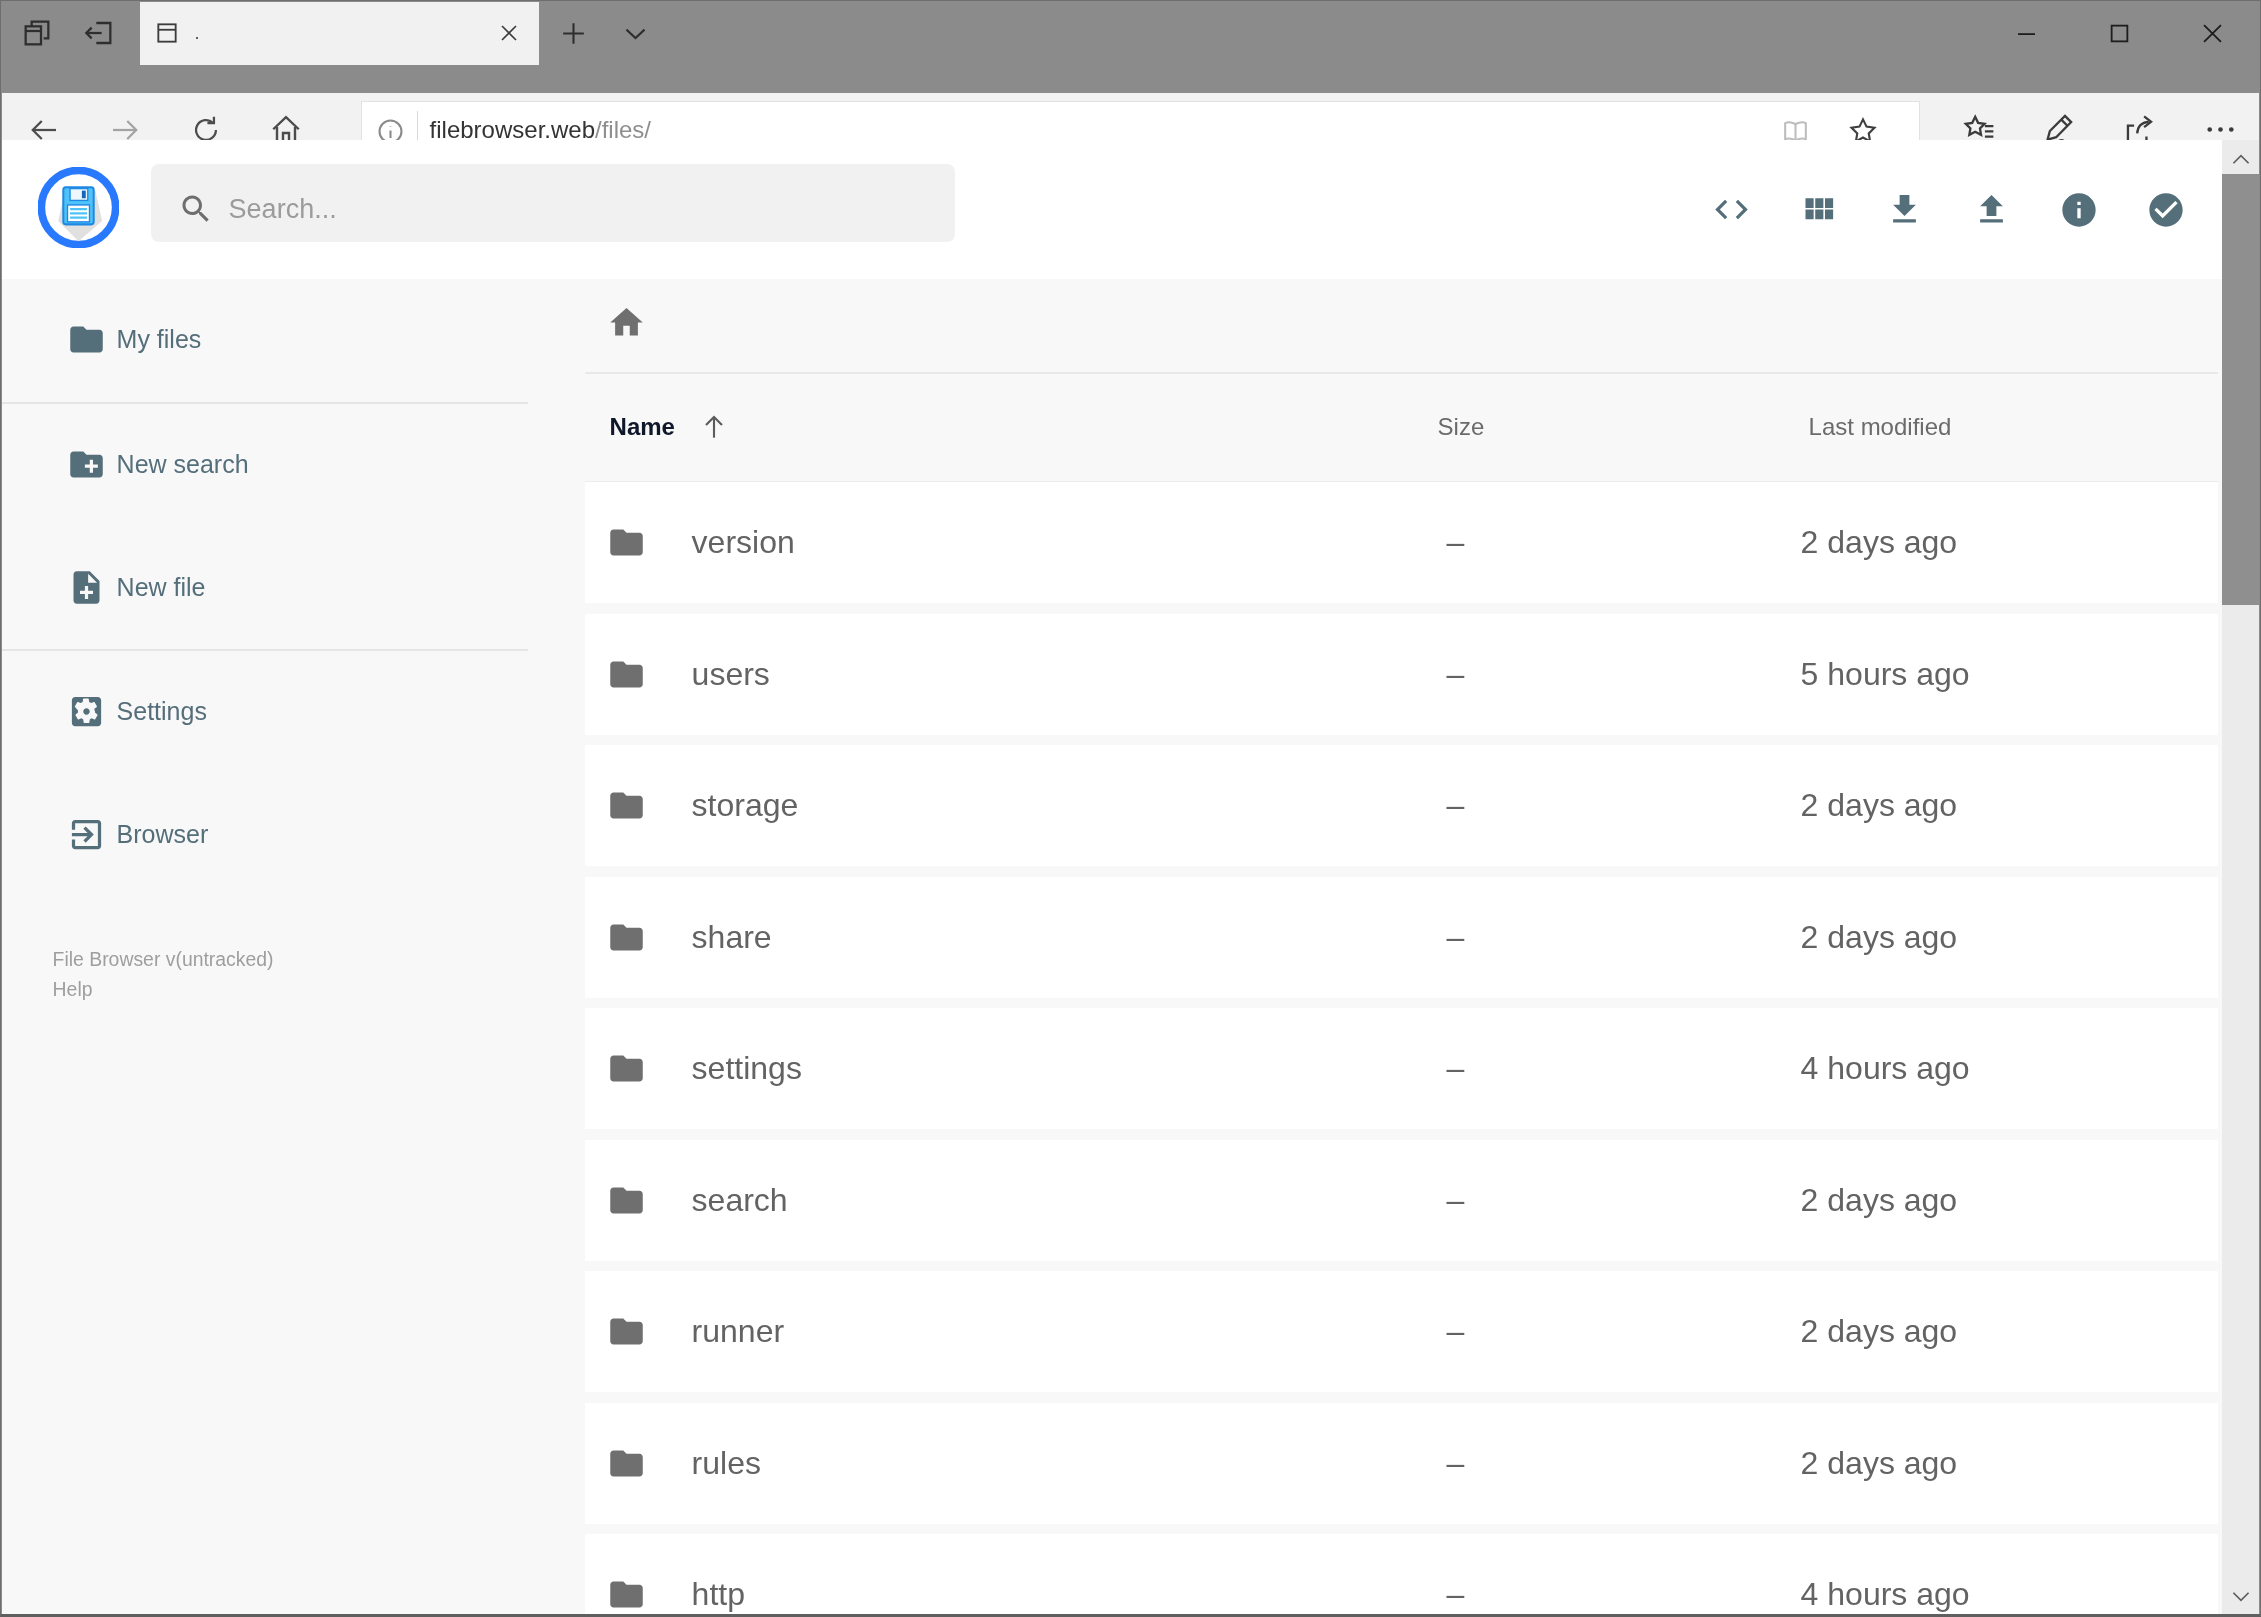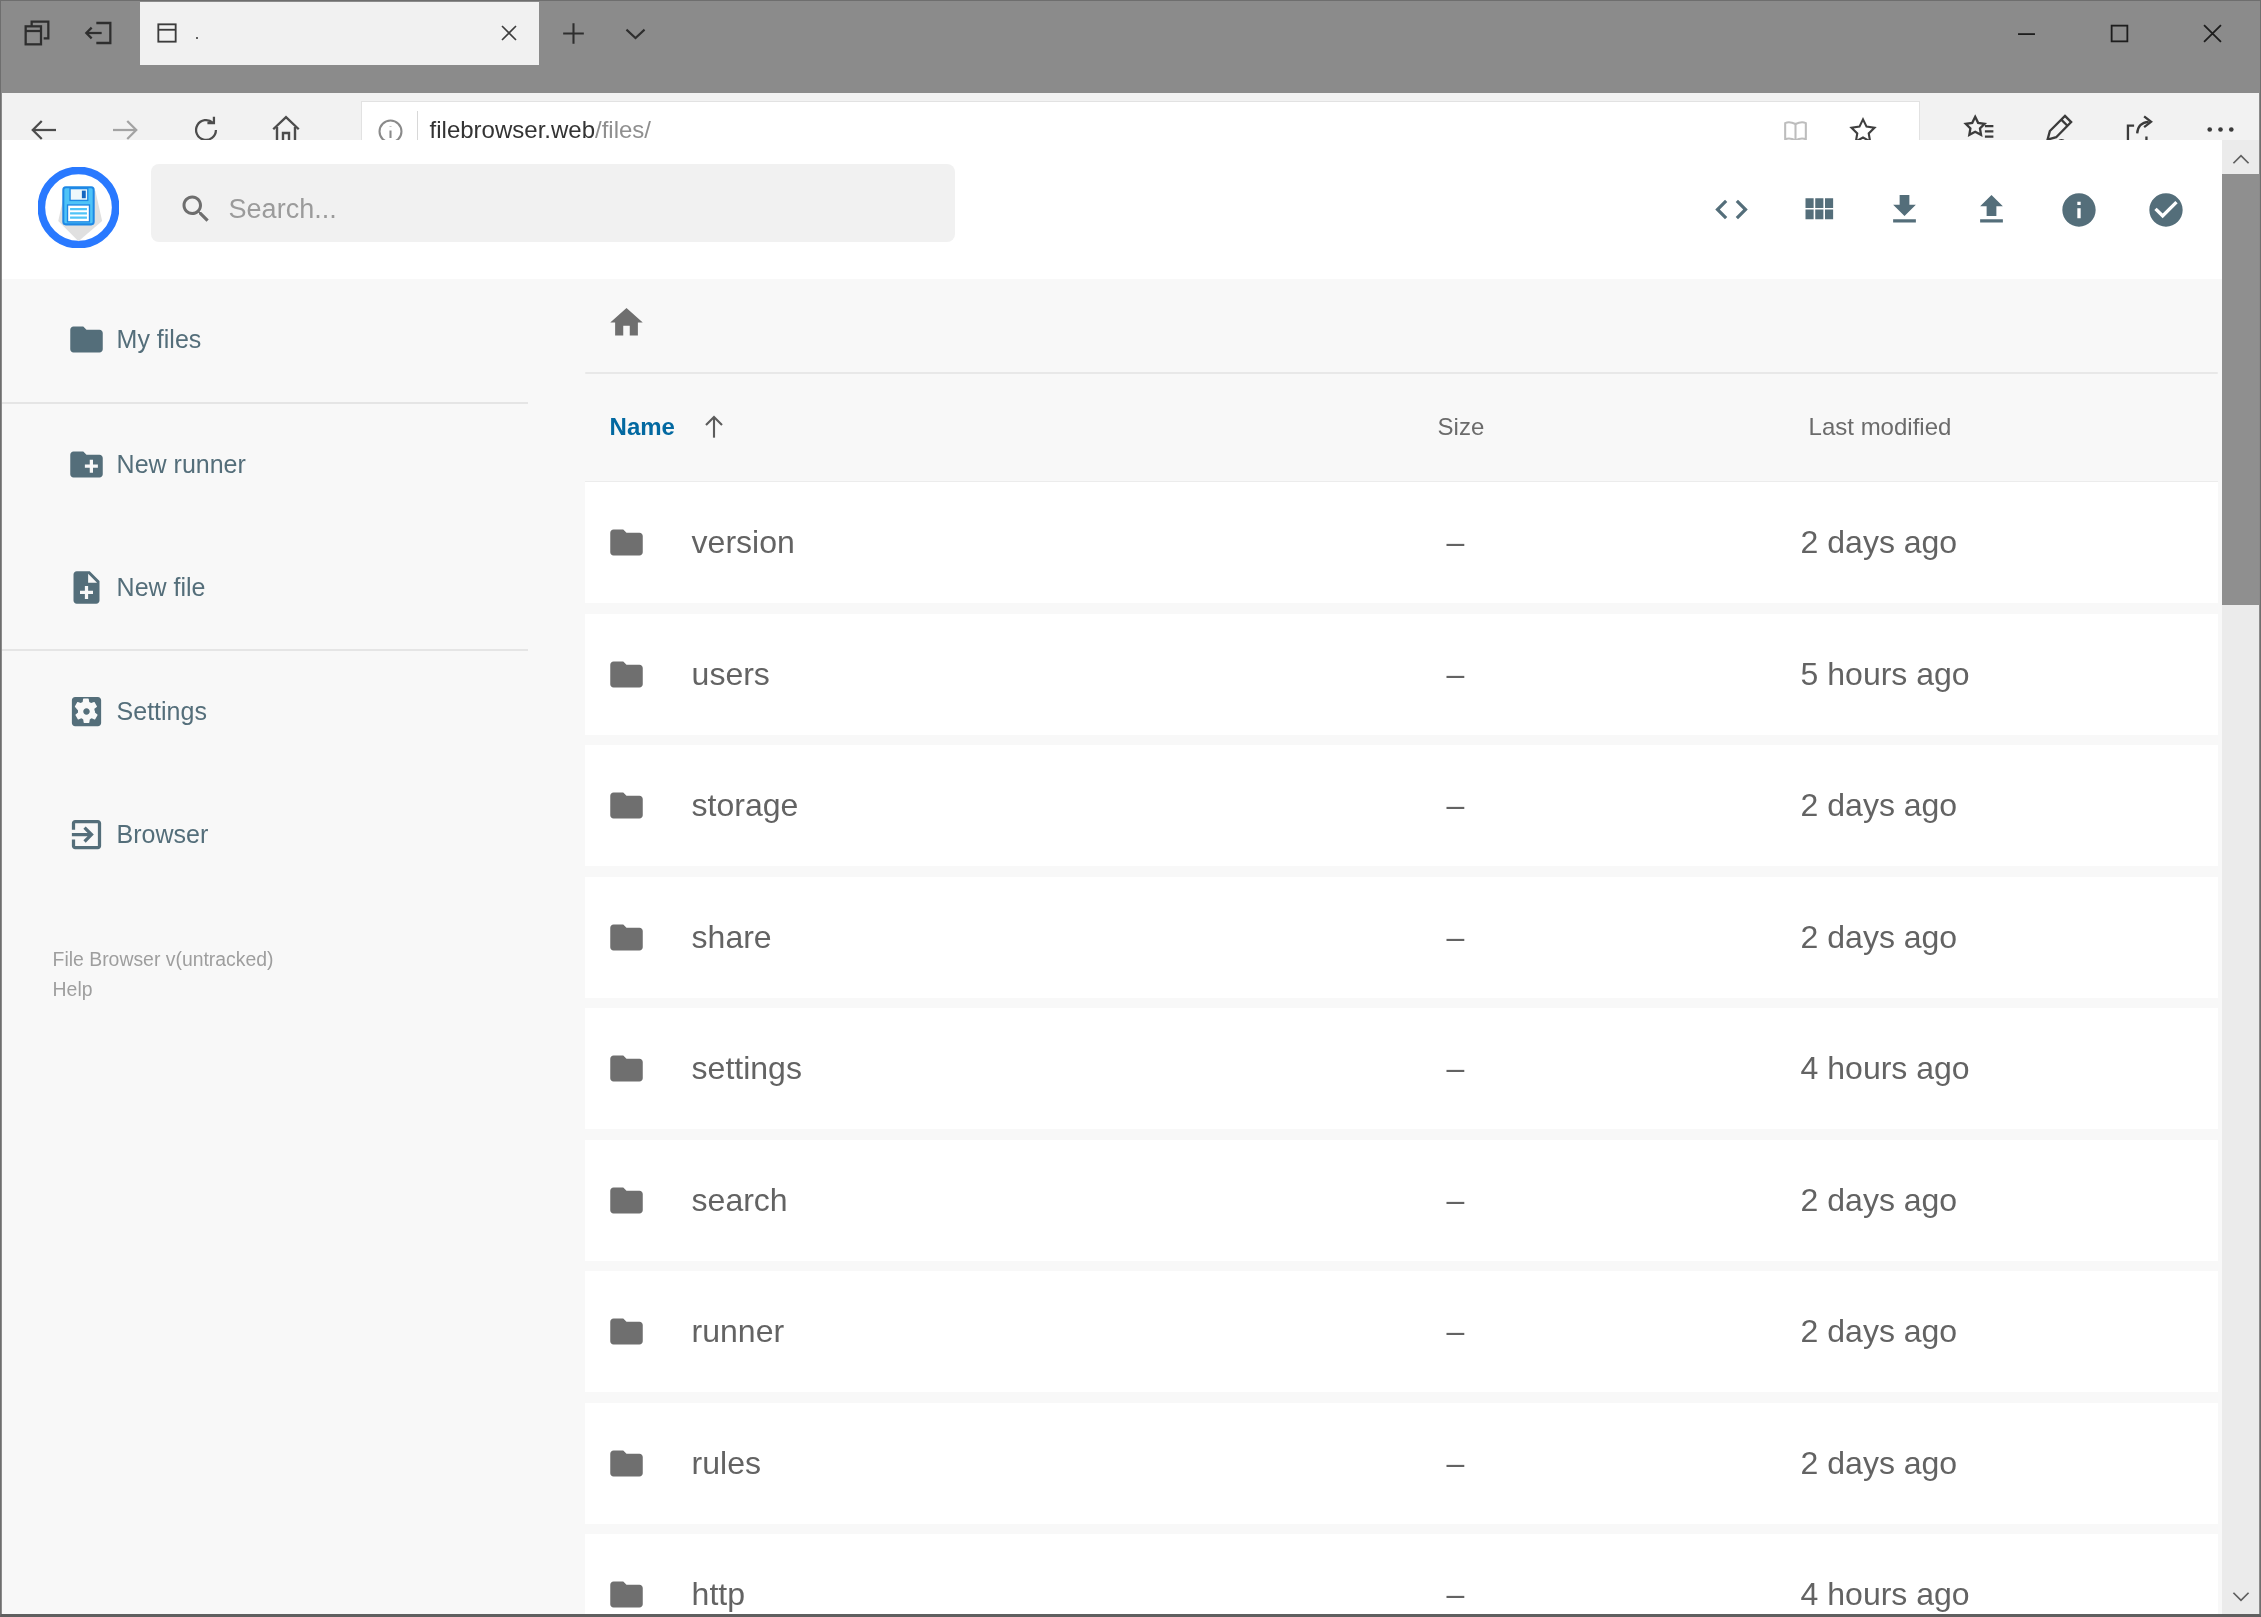--- a/index.html
+++ b/index.html
@@ -306,21 +306,21 @@
     </span>
     <span class="lbl">My files</span>
   </div>
   <div class="abs side-div" style="top:262px"></div>
   <div class="abs side-item" style="top:284px">
     <span class="ico">
       <svg width="39" height="39" viewBox="0 0 24 24" fill="#546e7a">
           <path d="M20 6h-8l-2-2H4c-1.1 0-1.99.9-1.99 2L2 18c0 1.1.9 2 2 2h16c1.1 0 2-.9 2-2V8c0-1.1-.9-2-2-2zm-1 8h-3v3h-2v-3h-3v-2h3V9h2v3h3v2z"></path>
         </svg>
     </span>
-    <span class="lbl">New runner</span>
+    <span class="lbl">New search</span>
   </div>
   <div class="abs side-item" style="top:407px">
     <span class="ico">
       <svg width="39" height="39" viewBox="0 0 24 24" fill="#546e7a">
           <path d="M14 2H6c-1.1 0-1.99.9-1.99 2L4 20c0 1.1.89 2 1.99 2H18c1.1 0 2-.9 2-2V8l-6-6zm2 14h-3v3h-2v-3H8v-2h3v-3h2v3h3v2zm-3-7V3.5L18.5 9H13z"></path>
         </svg>
     </span>
     <span class="lbl">New file</span>
   </div>
   <div class="abs side-div" style="top:509px"></div>
@@ -347,21 +347,21 @@
 
   <div class="abs" style="left:605px; top:163px; width:39px; height:39px; color:#6f6f6f">
     <span>
       <svg width="39" height="39" viewBox="0 0 24 24" fill="currentColor">
           <path d="M10 20v-6h4v6h5v-8h3L12 3 2 12h3v8z"></path>
         </svg>
     </span>
   </div>
   <div class="abs crumb-div"></div>
 
-  <div class="abs col-head" style="left:608px; color:#0369a1; font-weight:bold">Name</div>
+  <div class="abs col-head" style="left:608px; color:#0f172a; font-weight:bold">Name</div>
   <div class="abs" style="left:696px; top:271px; width:32px; height:32px; color:#5c5c5c">
     <svg width="32" height="32" viewBox="0 0 24 24" fill="none" stroke="currentColor" stroke-width="1.6">
         <path d="M12 20V5"></path>
         <path d="M6 10.5L12 4.5l6 6"></path>
       </svg>
   </div>
   <div class="abs col-head" style="left:1436px">Size</div>
   <div class="abs col-head" style="left:1807px">Last modified</div>
 
   <div class="abs listing">

